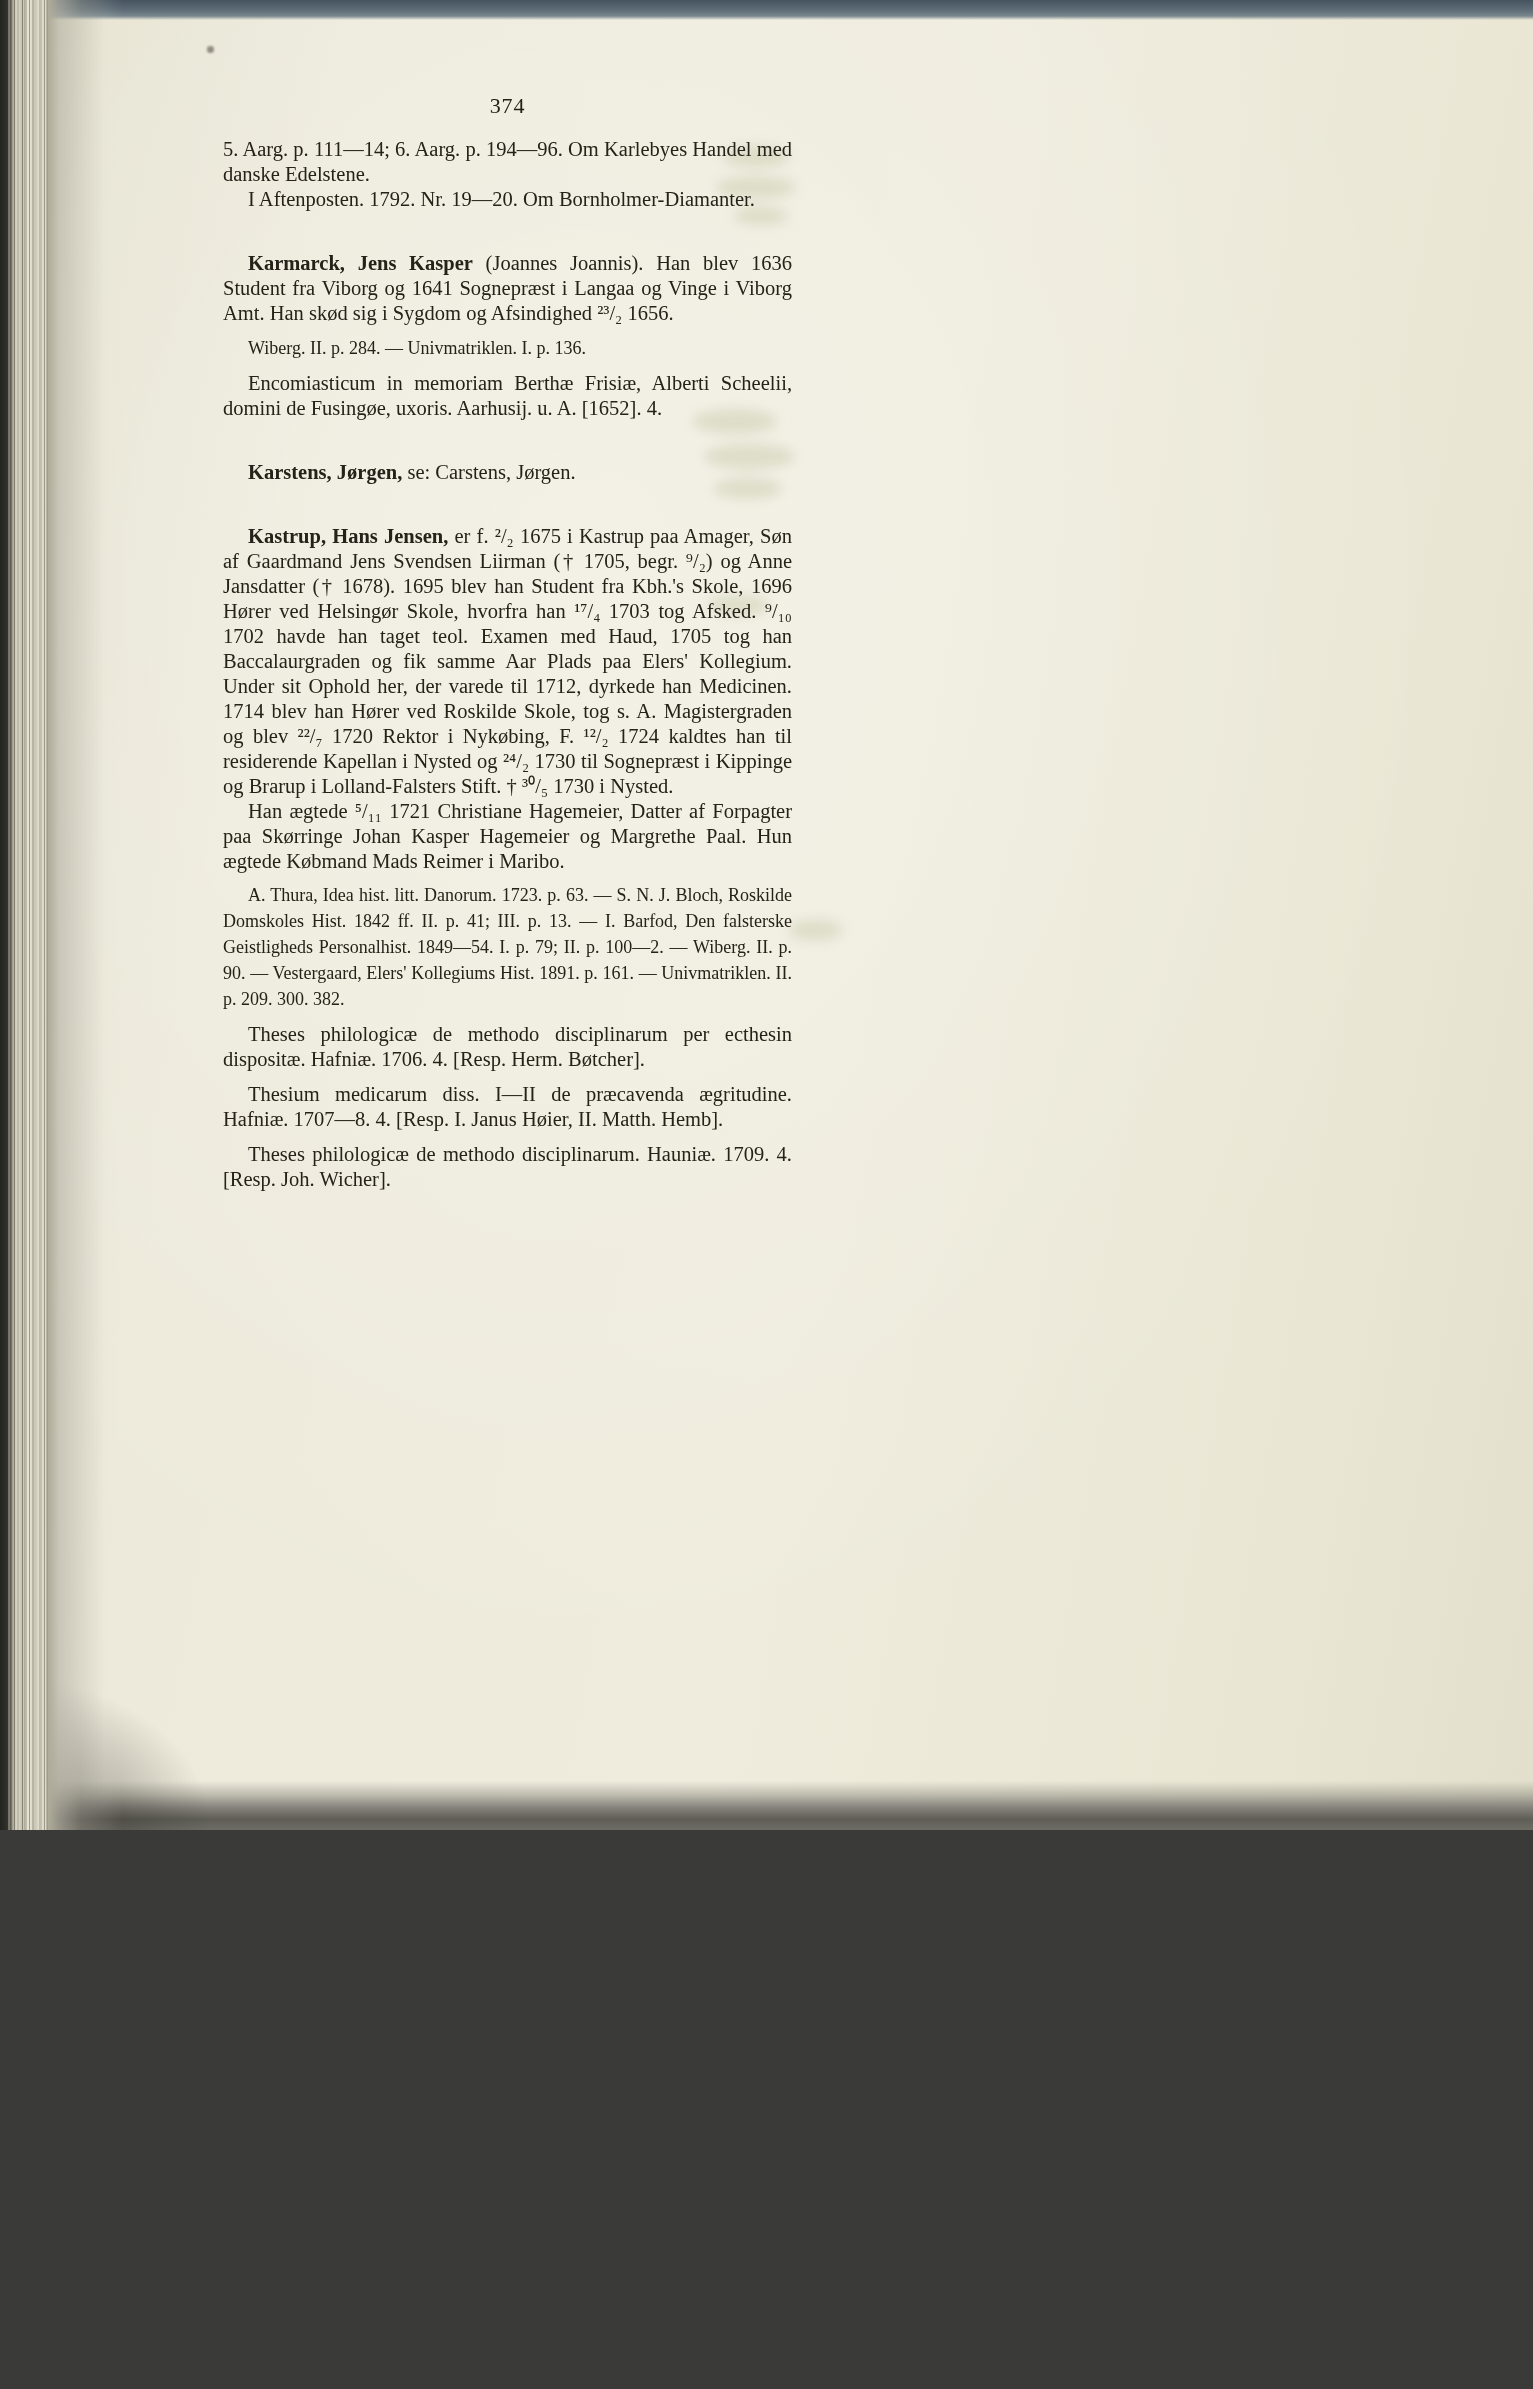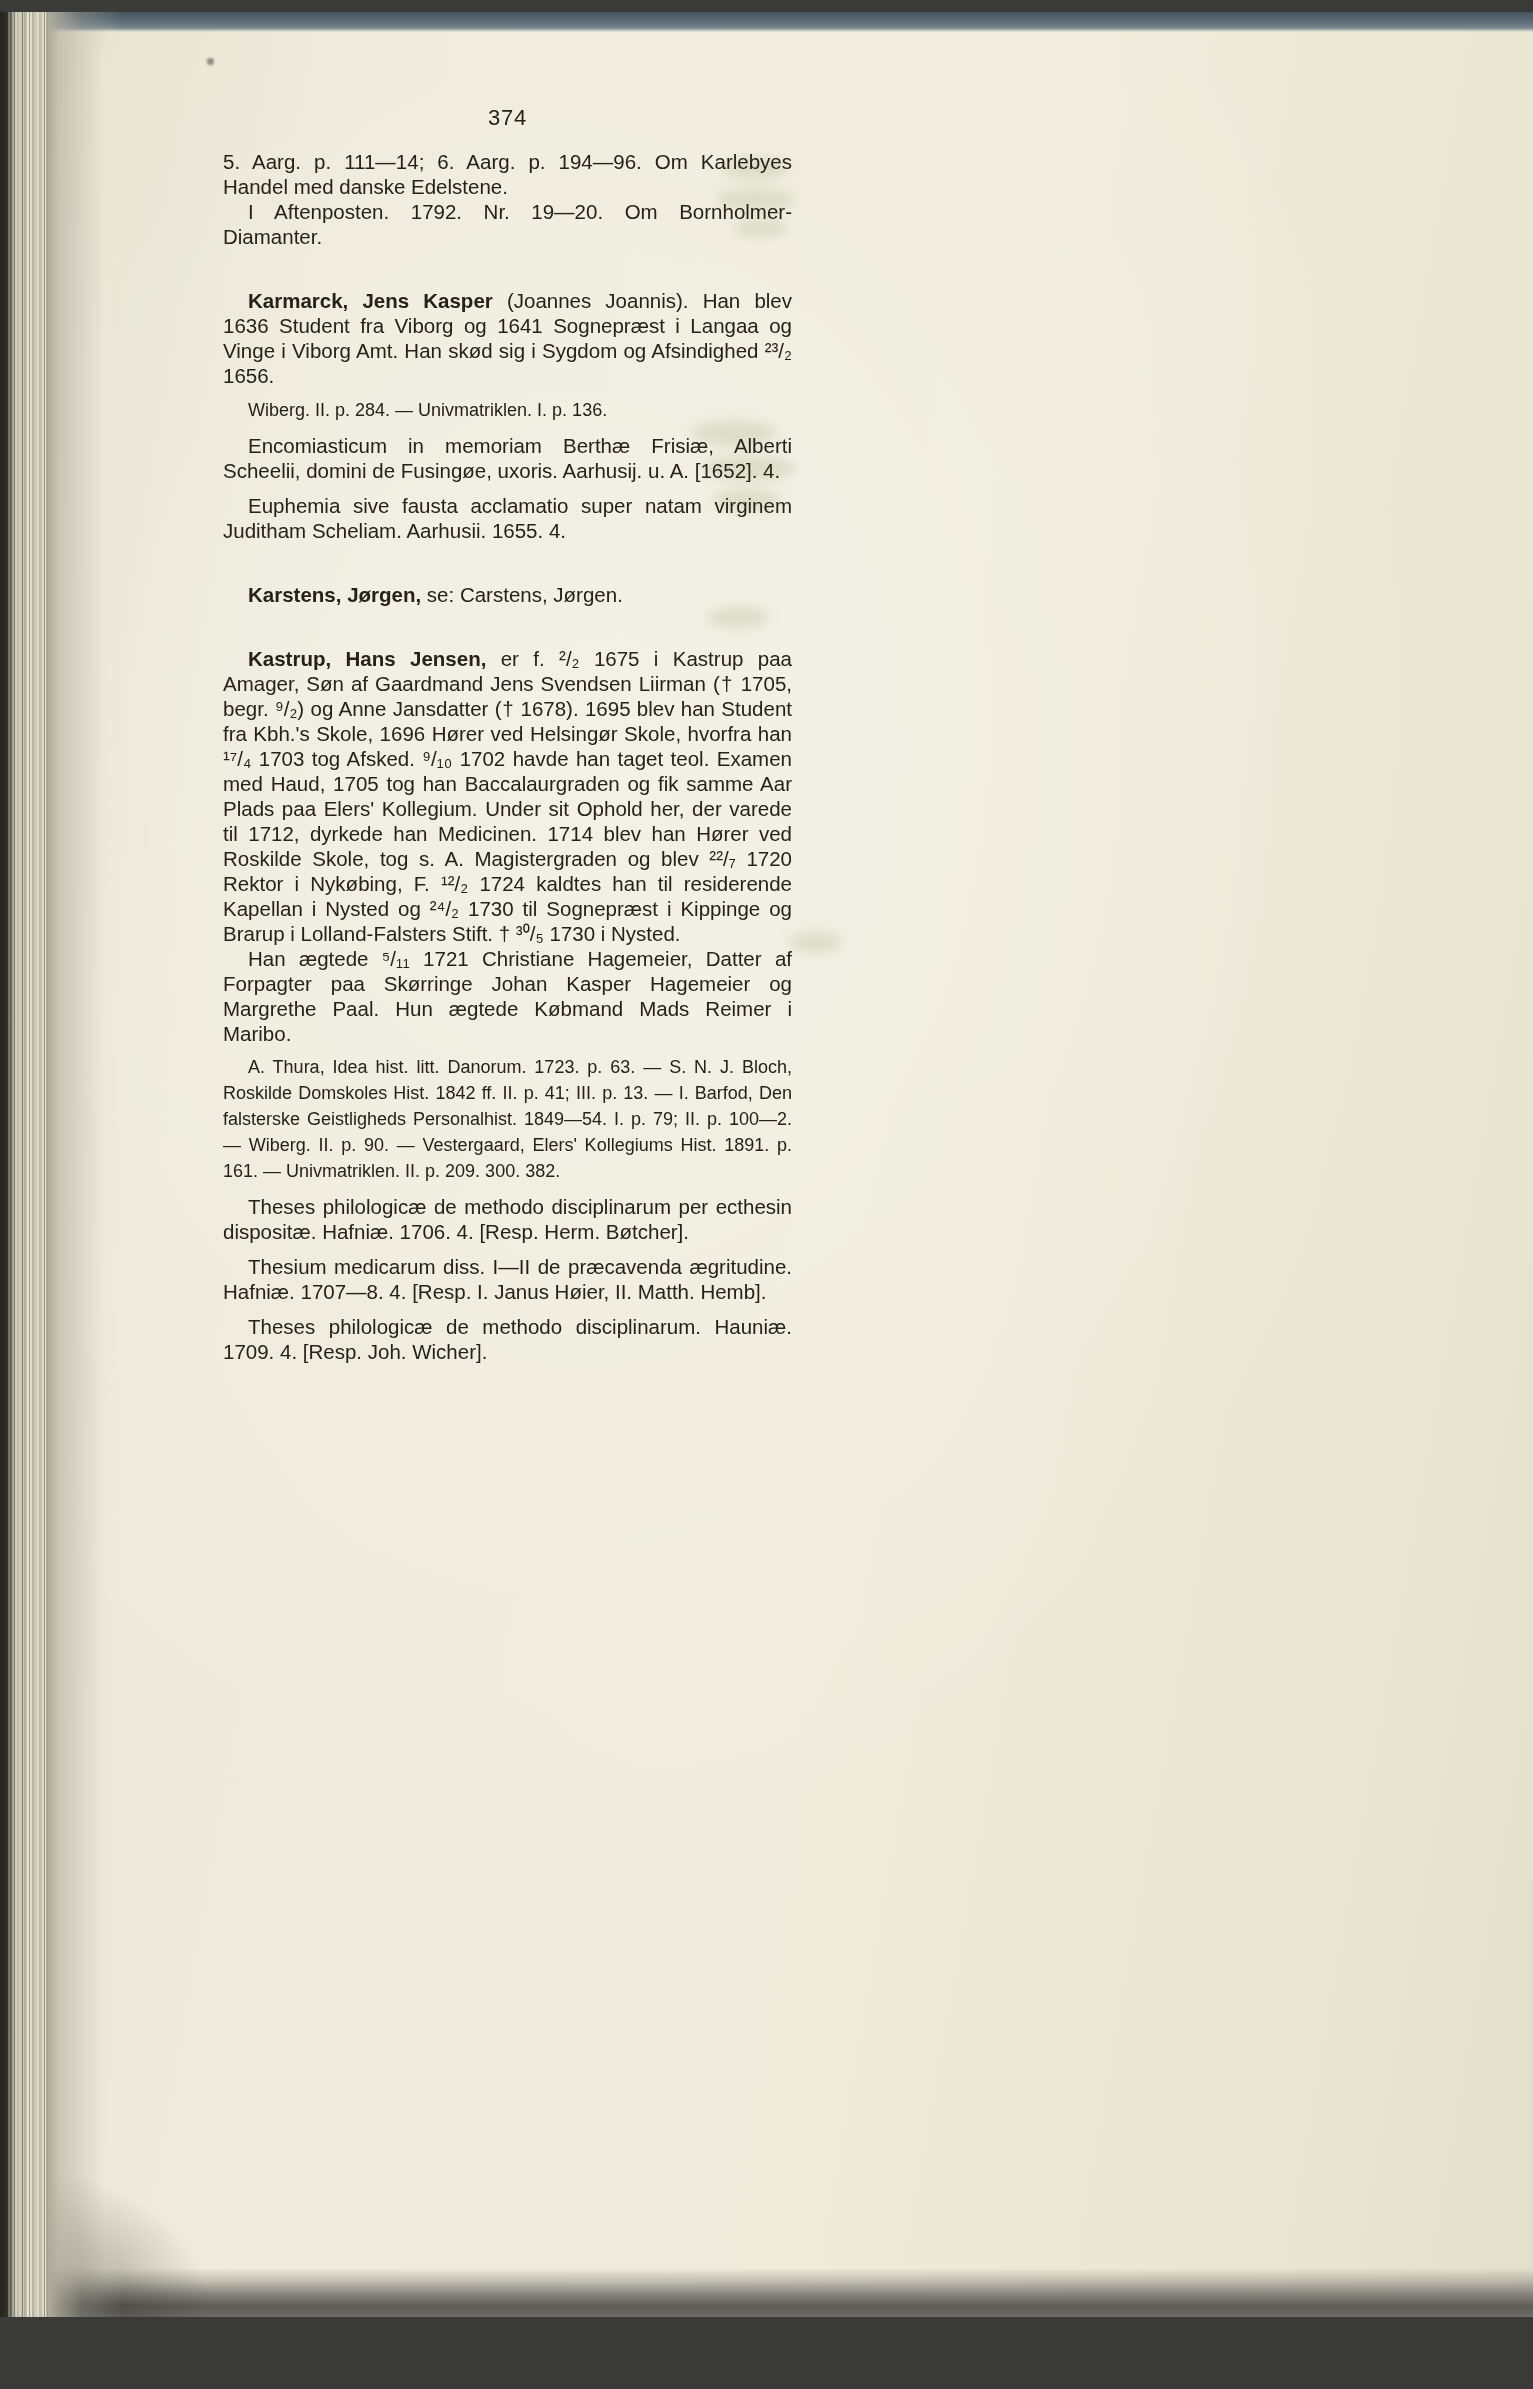--- a/index.html
+++ b/index.html
@@ -1,27 +1,26 @@
 <!DOCTYPE html>
 <html lang="da" style="font-size:13px"><head>
 <meta charset="utf-8">
 <style>
   * { margin:0; padding:0; box-sizing:border-box; }
   html, body { background:#3a3a38; }
 
   .scan {
     position:relative;
-    width:1533px; height:2305px;
+    width:1533px; height:1830px;
     overflow:hidden;
     background:
       radial-gradient(ellipse 1233px 1561px at 38% 32%, rgba(255,255,255,0.30), rgba(255,255,255,0) 72%),
       linear-gradient(100deg, #d6d2bd 0%, #e7e4d2 6%, #edeadb 20%, #efecdd 55%, #e9e6d4 85%, #e2dfcc 100%);
-    font-family:Liberation Sans, sans-serif;
+    font-family:Liberation Serif, serif;
     color:#262219;
-    margin-top:12px;
   }
 
   
   .top-strip {
     position:absolute; top:0; left:0; right:0; height:20px;
     background:linear-gradient(180deg, #46545e 0%, #5d6c76 50%, #78868d 80%, rgba(120,134,141,0) 100%);
   }
 
   
   .bottom-strip {
@@ -122,21 +121,20 @@
 
     <p class="body cont">5. Aarg. p. 111—14; 6. Aarg. p. 194—96. Om Karlebyes Handel med danske Edelstene.</p>
 
     <p class="body indent">I Aftenposten. 1792. Nr. 19—20. Om Bornholmer-Diamanter.</p>
 
     <p class="body indent gap-lg"><span class="name">Karmarck, Jens Kasper</span><span> (Joannes Joannis). Han blev 1636 Student fra Viborg og 1641 Sognepræst i Langaa og Vinge i Viborg Amt. Han skød sig i Sygdom og Afsindighed ²³/₂ 1656.</span></p>
 
     <p class="refs">Wiberg. II. p. 284. — Univmatriklen. I. p. 136.</p>
 
     <p class="body indent work">Encomiasticum in memoriam Berthæ Frisiæ, Alberti Scheelii, domini de Fusingøe, uxoris. Aarhusij. u. A. [1652]. 4.</p>
-    <p class="body indent work">Euphemia sive fausta acclamatio super natam virginem Juditham Scheliam. Aarhusii. 1655. 4.</p>
 
     <p class="body indent gap-lg"><span class="name">Karstens, Jørgen,</span><span> se: Carstens, Jørgen.</span></p>
 
     <p class="body indent gap-lg"><span class="name">Kastrup, Hans Jensen,</span><span> er f. ²/₂ 1675 i Kastrup paa Amager, Søn af Gaardmand Jens Svendsen Liirman († 1705, begr. ⁹/₂) og Anne Jansdatter († 1678). 1695 blev han Student fra Kbh.'s Skole, 1696 Hører ved Helsingør Skole, hvorfra han ¹⁷/₄ 1703 tog Afsked. ⁹/₁₀ 1702 havde han taget teol. Examen med Haud, 1705 tog han Baccalaurgraden og fik samme Aar Plads paa Elers' Kollegium. Under sit Ophold her, der varede til 1712, dyrkede han Medicinen. 1714 blev han Hører ved Roskilde Skole, tog s. A. Magistergraden og blev ²²/₇ 1720 Rektor i Nykøbing, F. ¹²/₂ 1724 kaldtes han til residerende Kapellan i Nysted og ²⁴/₂ 1730 til Sognepræst i Kippinge og Brarup i Lolland-Falsters Stift. † ³⁰/₅ 1730 i Nysted.</span></p>
 
     <p class="body indent">Han ægtede ⁵/₁₁ 1721 Christiane Hagemeier, Datter af Forpagter paa Skørringe Johan Kasper Hagemeier og Margrethe Paal. Hun ægtede Købmand Mads Reimer i Maribo.</p>
 
     <p class="refs">A. Thura, Idea hist. litt. Danorum. 1723. p. 63. — S. N. J. Bloch, Roskilde Domskoles Hist. 1842 ff. II. p. 41; III. p. 13. — I. Barfod, Den falsterske Geistligheds Personalhist. 1849—54. I. p. 79; II. p. 100—2. — Wiberg. II. p. 90. — Vestergaard, Elers' Kollegiums Hist. 1891. p. 161. — Univmatriklen. II. p. 209. 300. 382.</p>
 
     <p class="body indent work">Theses philologicæ de methodo disciplinarum per ecthesin dispositæ. Hafniæ. 1706. 4. [Resp. Herm. Bøtcher].</p>

